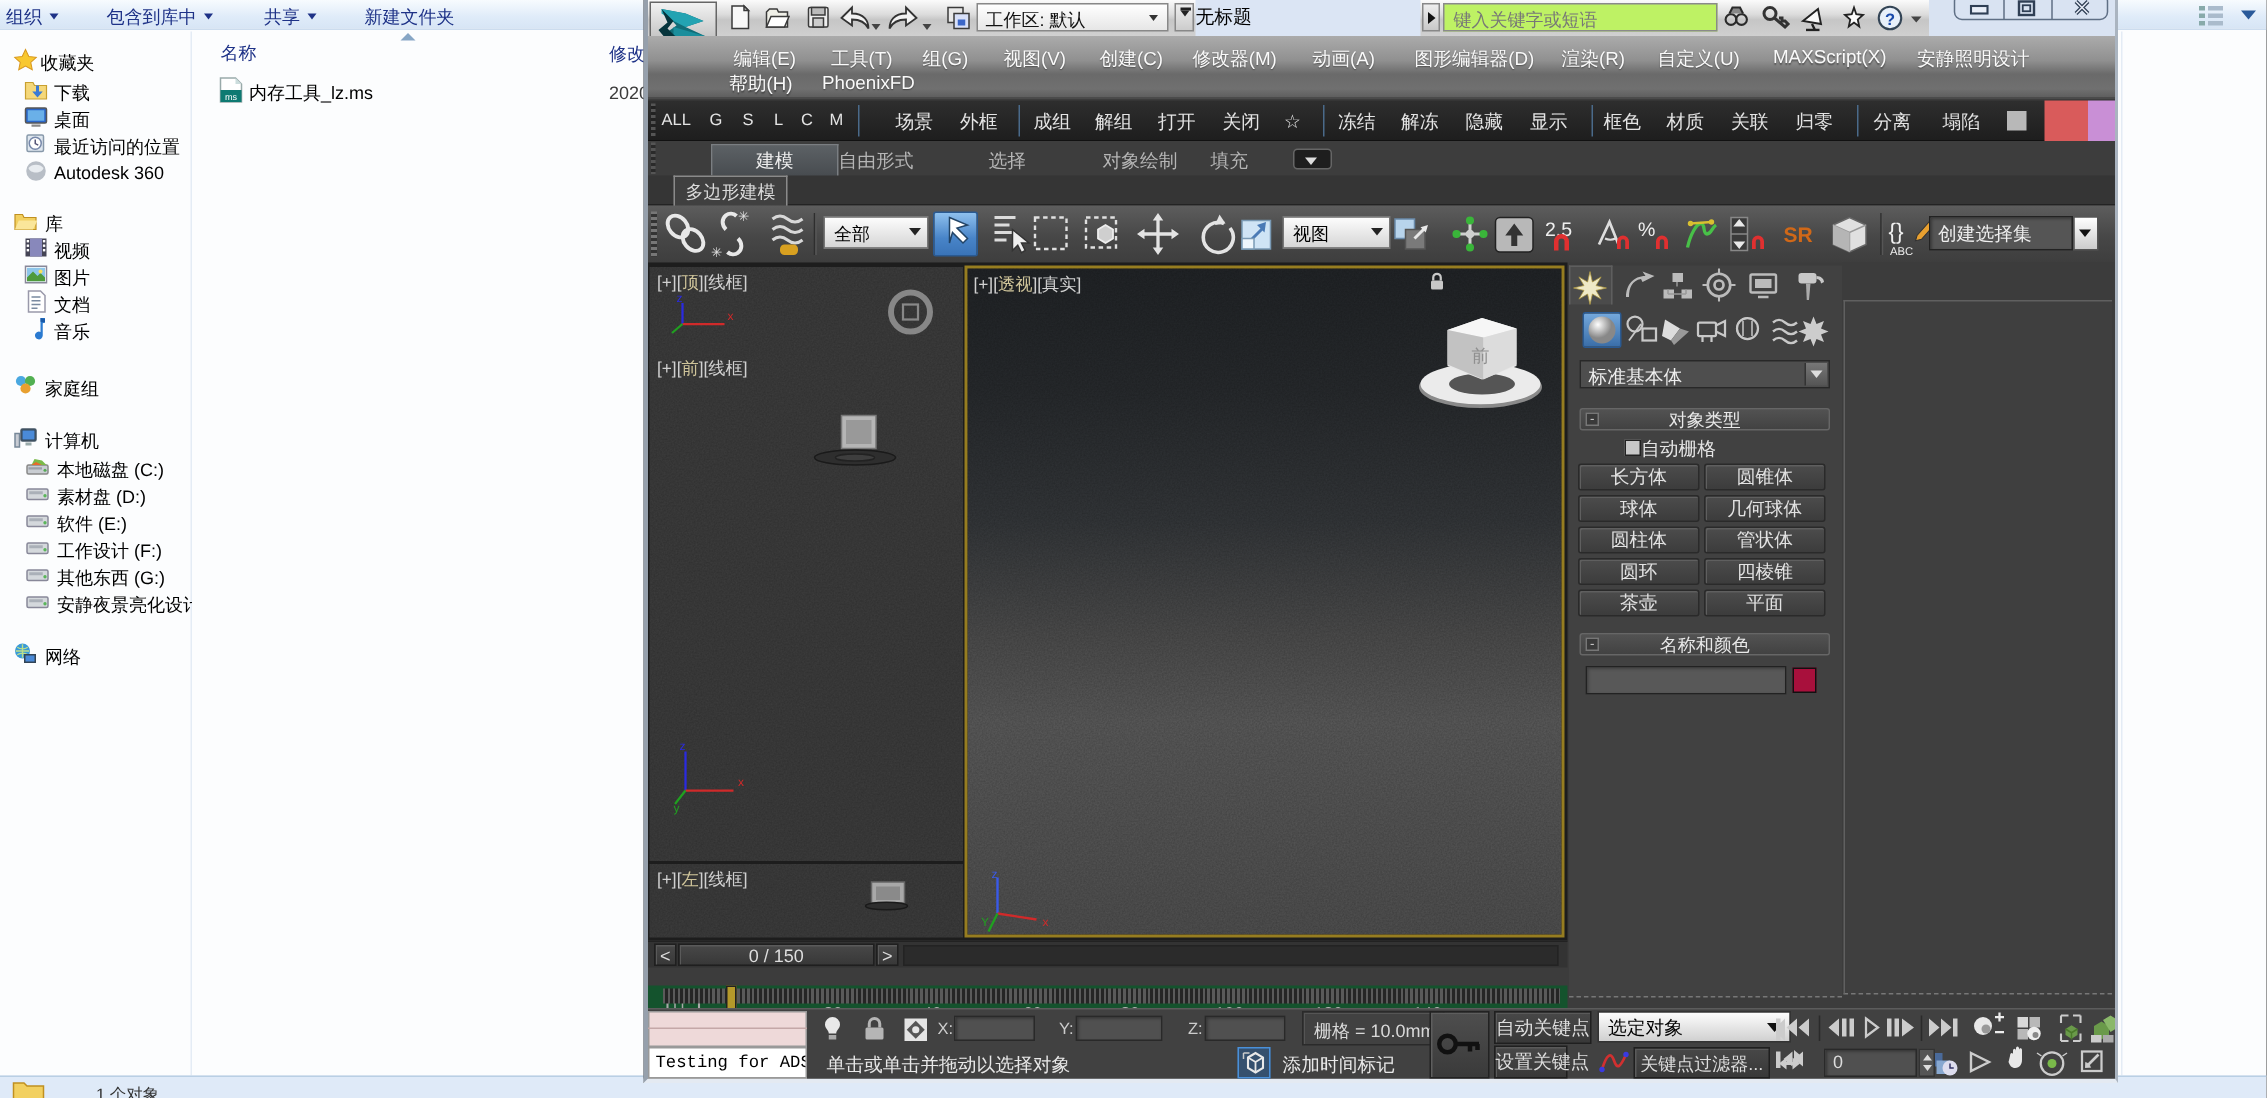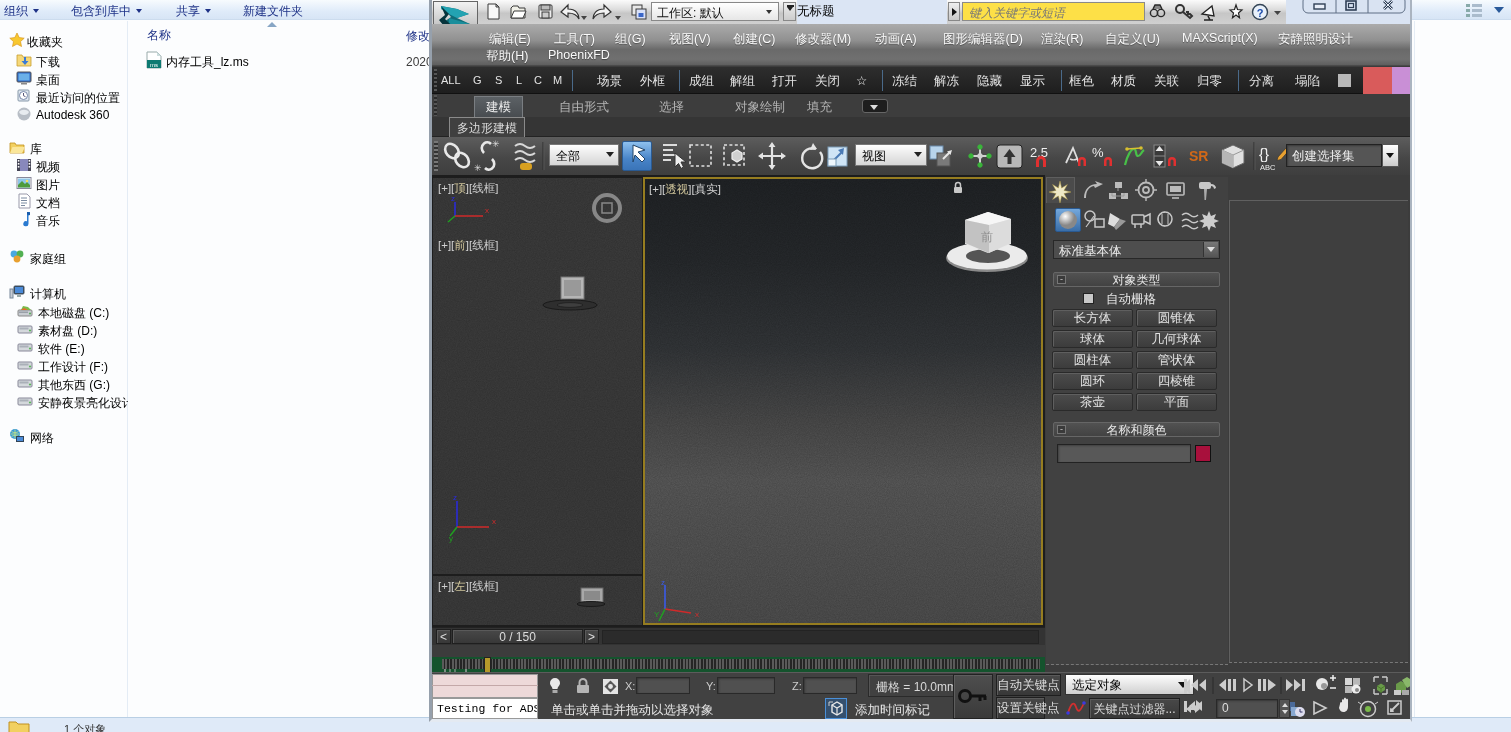--- a/index.html
+++ b/index.html
@@ -244,21 +244,21 @@
 <div class="abs" style="left:219px;top:2px;width:128px;height:19px;background:linear-gradient(#fff,#e6e6e6);border:1px solid #888;color:#111;font-size:12px;padding:2px 0 0 5px">工作区: 默认<span style="position:absolute;right:6px;top:7px;width:0;height:0;border-left:3.5px solid transparent;border-right:3.5px solid transparent;border-top:4px solid #333"></span></div>
 <div class="abs" style="left:351px;top:2px;width:13px;height:19px;background:linear-gradient(#eee,#ccc);border:1px solid #888">
       <span style="position:absolute;left:2.5px;top:4px;width:0;height:0;border-left:3.5px solid transparent;border-right:3.5px solid transparent;border-top:4.5px solid #222"></span>
       <span style="position:absolute;left:2.5px;top:2px;width:7px;height:1.5px;background:#222"></span>
     </div>
 
 <div class="abs" style="left:516px;top:2px;width:12px;height:19px;background:linear-gradient(#eee,#c8c8c8);border:1px solid #888">
       <span style="position:absolute;left:3px;top:4.5px;width:0;height:0;border-top:4.5px solid transparent;border-bottom:4.5px solid transparent;border-left:5.5px solid #111"></span>
     </div>
 
-<div class="abs" style="left:530px;top:2px;width:183px;height:19px;background:#fde047;border:1px solid #8a8a8a;color:#777;font-style:italic;font-size:12px;padding:2px 0 1px 6px">键入关键字或短语</div>
+<div class="abs" style="left:530px;top:2px;width:183px;height:19px;background:#bef264;border:1px solid #8a8a8a;color:#777;font-size:12px;padding:2px 0 1px 6px">键入关键字或短语</div>
 <svg class="abs" style="left:716px;top:3px" width="146" height="18" viewBox="0 0 146 18">
 <g fill="none" stroke="#2a2a2a" stroke-width="1.4">
         <circle cx="6" cy="10" r="3.6"></circle>
         <circle cx="13" cy="10" r="3.6"></circle>
         <path d="M5 6l2-4h5l2 4" fill="#888"></path>
       </g>
 <g transform="translate(26,0)">
         <circle cx="6" cy="6" r="4" fill="none" stroke="#333" stroke-width="2"></circle>
         <path d="M9 9l7 6 2-2-2-2-2 0 0-2-2 0" stroke="#333" stroke-width="2" fill="none"></path>
       </g>
@@ -319,21 +319,21 @@
   <i class="vsep" style="left:806px;top:3px;height:21px"></i>
   <span class="abs nw" style="left:817px;top:6px">分离</span>
       <span class="abs nw" style="left:863px;top:6px">塌陷</span>
   <span class="abs" style="left:906px;top:7px;width:13px;height:13px;background:#b8b8b8"></span>
   <span class="abs" style="left:931px;top:0;width:29px;height:27px;background:#d95b5b"></span>
   <span class="abs" style="left:960px;top:0;width:18px;height:27px;background:#c98fd6"></span>
 </div>
 
 <div class="abs" id="ribbon" style="left:0;top:94px;width:978px;height:23px;background:#3d3d3d;color:#b5b5b5;font-size:12.5px">
   <span class="abs" style="left:2px;top:1px;width:3px;height:21px;background:repeating-linear-gradient(#555 0 2px,#2a2a2a 2px 4px)"></span>
-  <span class="abs nw" style="left:42px;top:2px;background:linear-gradient(#5c6165,#45494d);border:1px solid #7a7e82;border-bottom:none;color:#eee;padding:2px 11px 4px">建模</span>
+  <span class="abs nw" style="left:42px;top:2px;background:linear-gradient(#5c6165,#45494d);border:1px solid #7a7e82;border-bottom:none;color:#eee;padding:2px 29px 4px">建模</span>
   <span class="abs nw" style="left:127px;top:5px">自由形式</span>
       <span class="abs nw" style="left:227px;top:5px">选择</span>
       <span class="abs nw" style="left:303px;top:5px">对象绘制</span>
       <span class="abs nw" style="left:375px;top:5px">填充</span>
   <span class="abs" style="left:430px;top:5px;width:26px;height:14px;background:#1e1e1e;border:1px solid #666;border-radius:3px">
         <i style="position:absolute;left:7px;top:5px;width:0;height:0;border-left:4px solid transparent;border-right:4px solid transparent;border-top:5px solid #ddd"></i>
       </span>
 
 </div>
 <div class="abs" id="modtab" style="left:0;top:117px;width:978px;height:20px;background:#353535;color:#dadada;font-size:12px;border-bottom:1px solid #232323">
@@ -597,21 +597,21 @@
         </g>
   <g fill="#ddd">
           <path d="M163 6l2 5 5-2-2 5 5 2-5 2 2 5-5-2-2 5-2-5-5 2 2-5-5-2 5-2-2-5 5 2z" opacity=".9"></path>
         </g>
  </svg>
  <div class="abs" style="left:7px;top:63px;width:167px;height:19px;background:#4e4e4e;border:1px solid #282828;color:#eee;padding:2px 0 0 5px;font-size:12.5px">标准基本体<span style="position:absolute;right:1px;top:1px;width:15px;height:15px;background:linear-gradient(#777,#555);border-left:1px solid #333">
           <i style="position:absolute;left:3px;top:5px;width:0;height:0;border-left:4px solid transparent;border-right:4px solid transparent;border-top:5px solid #ddd"></i>
         </span></div>
  <div class="abs" style="left:7px;top:95px;width:167px;height:15px;background:linear-gradient(#525252,#424242);border:1px solid #666;border-radius:2px;color:#e8e8e8;text-align:center;font-size:12px;line-height:14px">对象类型<span style="position:absolute;left:3px;top:2px;width:9px;height:9px;background:#3a3a3a;border:1px solid #777;color:#ccc;font-size:9px;line-height:7px">-</span></div>
  <div class="abs" style="left:37px;top:116px;width:11px;height:11px;background:#c8c8c8;border:1px solid #222"></div>
- <div class="abs nw" style="left:60px;top:114px;font-size:12.5px;color:#e4e4e4">自动栅格</div>
+ <div class="abs nw" style="left:48px;top:114px;font-size:12.5px;color:#e4e4e4">自动栅格</div>
  <div class="cbt" style="left:6px;top:132px">长方体</div>
       <div class="cbt" style="left:90px;top:132px">圆锥体</div>
  <div class="cbt" style="left:6px;top:153px">球体</div>
       <div class="cbt" style="left:90px;top:153px">几何球体</div>
  <div class="cbt" style="left:6px;top:174px">圆柱体</div>
       <div class="cbt" style="left:90px;top:174px">管状体</div>
  <div class="cbt" style="left:6px;top:195px">圆环</div>
       <div class="cbt" style="left:90px;top:195px">四棱锥</div>
  <div class="cbt" style="left:6px;top:216px">茶壶</div>
       <div class="cbt" style="left:90px;top:216px">平面</div>

